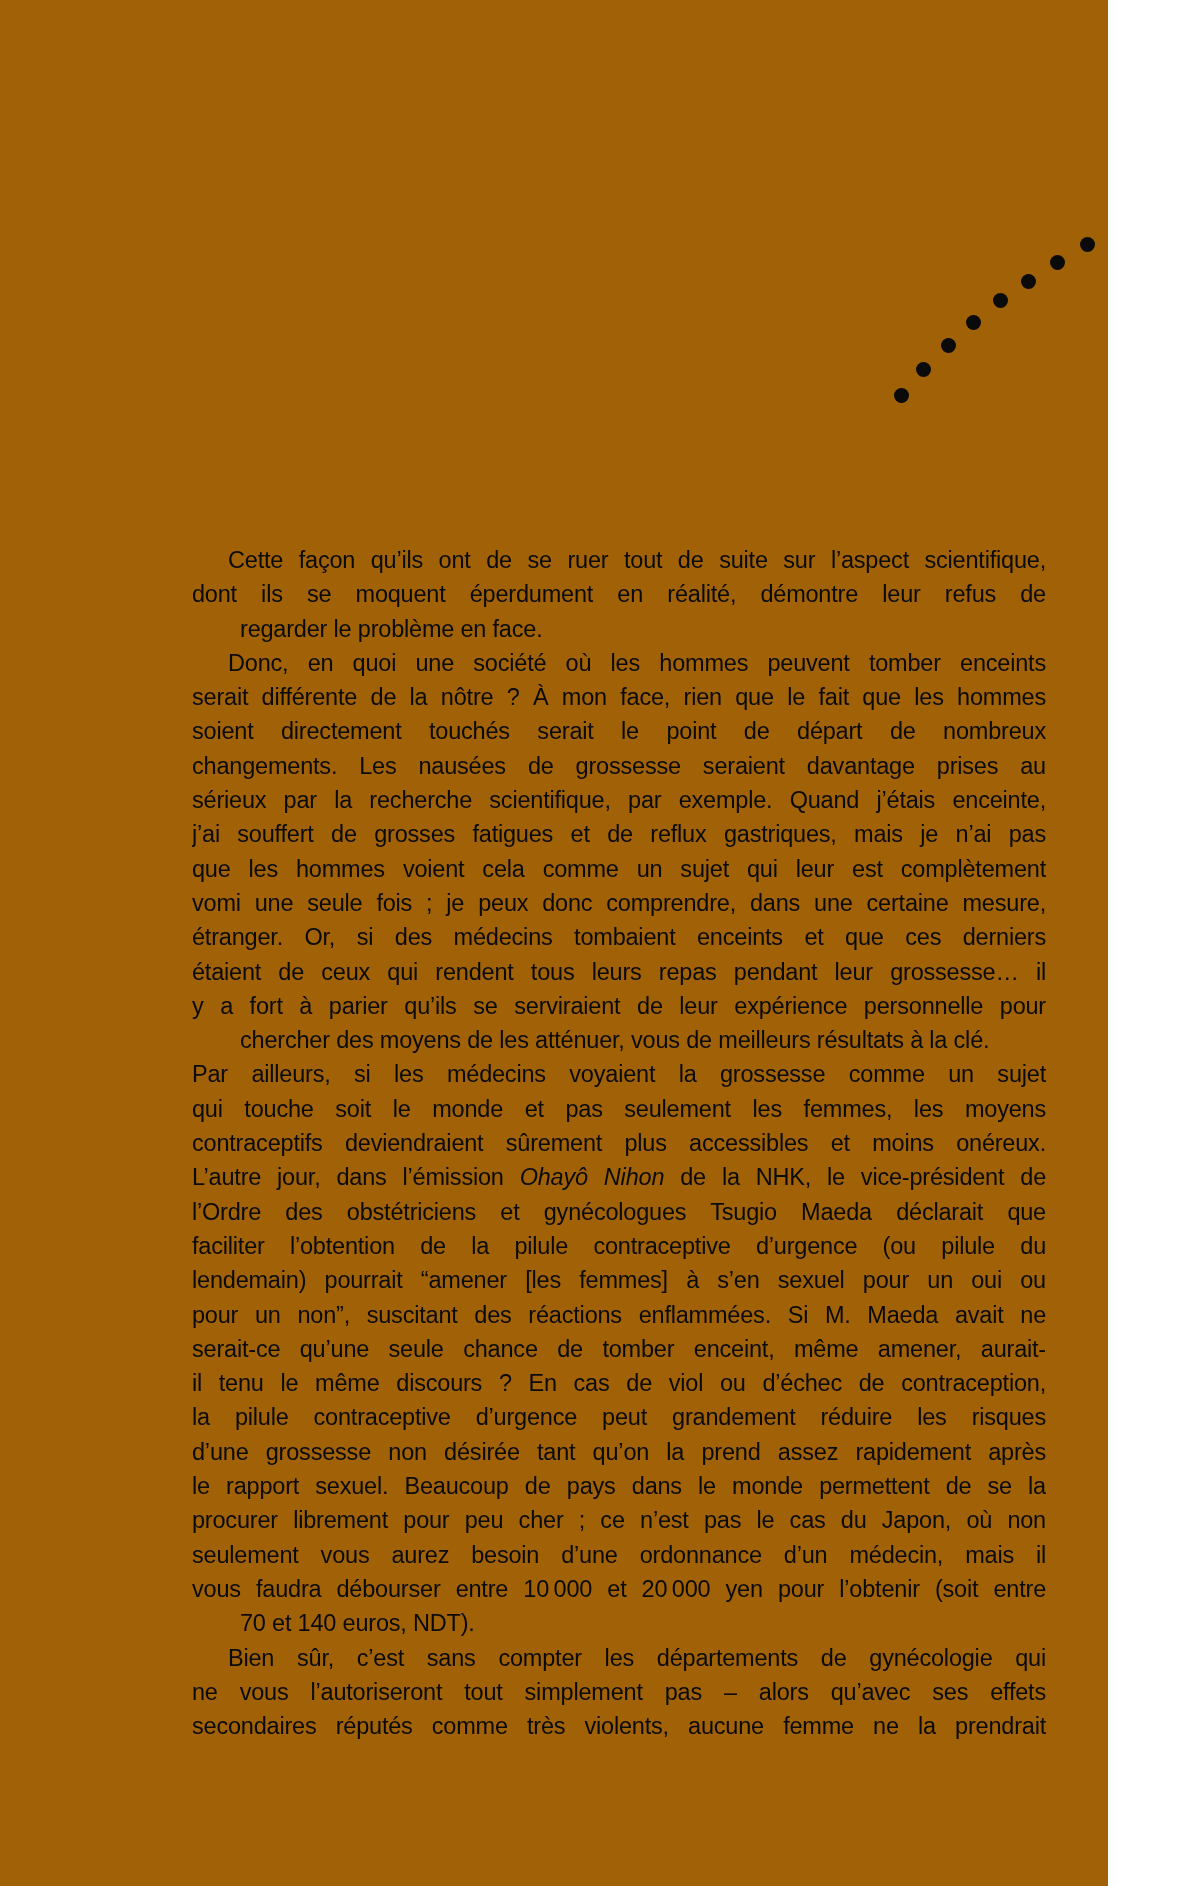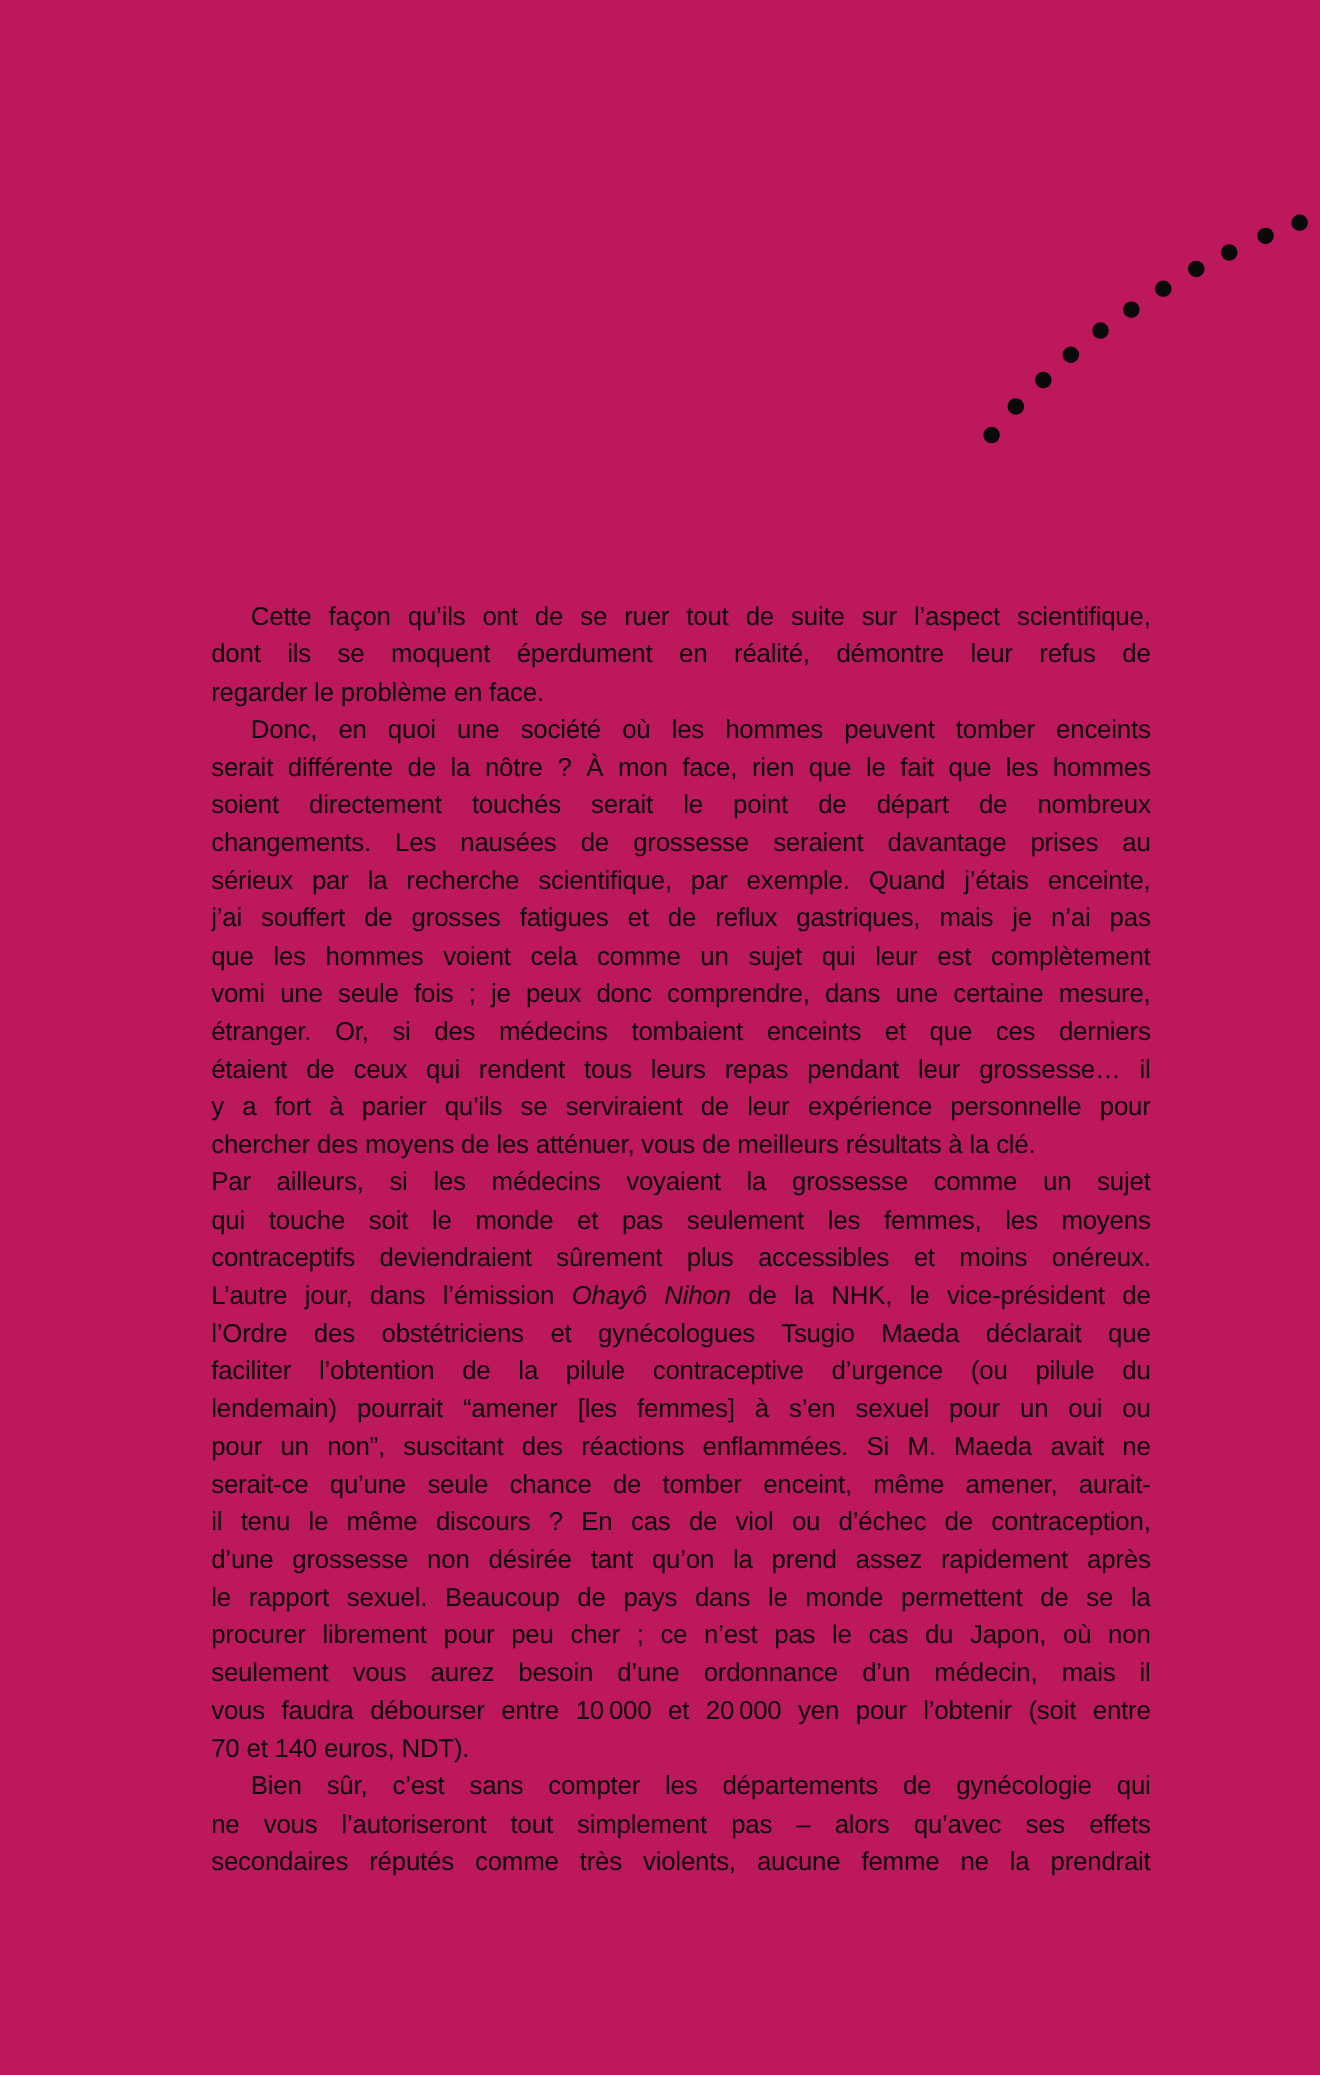--- a/index.html
+++ b/index.html
@@ -2,23 +2,23 @@
 <html><head>
 <meta charset="utf-8">
 <style>
   html, body {
     margin: 0;
     padding: 0;
     background: #ffffff;
   }
   .page {
     position: relative;
-    width: 1200px;
+    width: 1108px;
     height: 1886px;
-    background: #be185d;
+    background: #a16207;
     overflow: hidden;
     font-family: "Liberation Sans", sans-serif;
   }
   .dots-layer {
     position: absolute;
     left: 0; top: 0;
     width: 1200px; height: 1886px;
     pointer-events: none;
   }
   .dot {
@@ -37,20 +37,21 @@
   .line {
     line-height: 34.3px;
     height: 34.3px;
     overflow: hidden;
     text-align: justify;
     text-align-last: justify;
     white-space: normal;
   }
   .line.last {
     text-align-last: left;
+    margin-left: 48px;
   }
   .para.indent .line:first-child {
     text-indent: 36px;
   }
   .italic { font-style: italic; margin-top: 33px; }
 </style>
 </head>
 <body>
 
 <div class="page">
@@ -91,20 +92,21 @@
         <div class="line"><span>Par ailleurs, si les médecins voyaient la grossesse comme un sujet</span></div>
         <div class="line"><span>qui touche soit le monde et pas seulement les femmes, les moyens</span></div>
         <div class="line"><span>contraceptifs deviendraient sûrement plus accessibles et moins onéreux.</span></div>
         <div class="line"><span>L’autre jour, dans l’émission </span><span class="italic">Ohayô Nihon</span><span> de la NHK, le vice-président de</span></div>
         <div class="line"><span>l’Ordre des obstétriciens et gynécologues Tsugio Maeda déclarait que</span></div>
         <div class="line"><span>faciliter l’obtention de la pilule contraceptive d’urgence (ou pilule du</span></div>
         <div class="line"><span>lendemain) pourrait “amener [les femmes] à s’en sexuel pour un oui ou</span></div>
         <div class="line"><span>pour un non”, suscitant des réactions enflammées. Si M. Maeda avait ne</span></div>
         <div class="line"><span>serait-ce qu’une seule chance de tomber enceint, même amener, aurait-</span></div>
         <div class="line"><span>il tenu le même discours ? En cas de viol ou d’échec de contraception,</span></div>
+        <div class="line"><span>la pilule contraceptive d’urgence peut grandement réduire les risques</span></div>
         <div class="line"><span>d’une grossesse non désirée tant qu’on la prend assez rapidement après</span></div>
         <div class="line"><span>le rapport sexuel. Beaucoup de pays dans le monde permettent de se la</span></div>
         <div class="line"><span>procurer librement pour peu cher ; ce n’est pas le cas du Japon, où non</span></div>
         <div class="line"><span>seulement vous aurez besoin d’une ordonnance d’un médecin, mais il</span></div>
         <div class="line"><span>vous faudra débourser entre 10 000 et 20 000 yen pour l’obtenir (soit entre</span></div>
         <div class="line last"><span>70 et 140 euros, NDT).</span></div>
       </div>
       <div class="para indent">
         <div class="line"><span>Bien sûr, c’est sans compter les départements de gynécologie qui</span></div>
         <div class="line"><span>ne vous l’autoriseront tout simplement pas – alors qu’avec ses effets</span></div>

